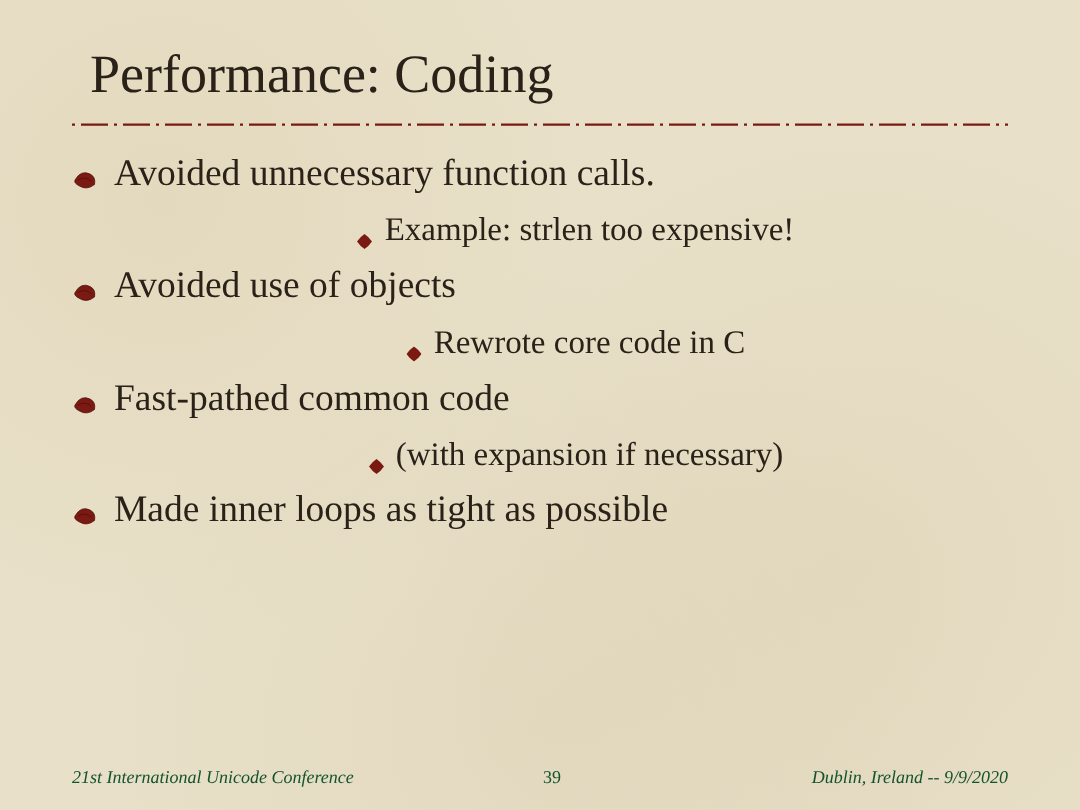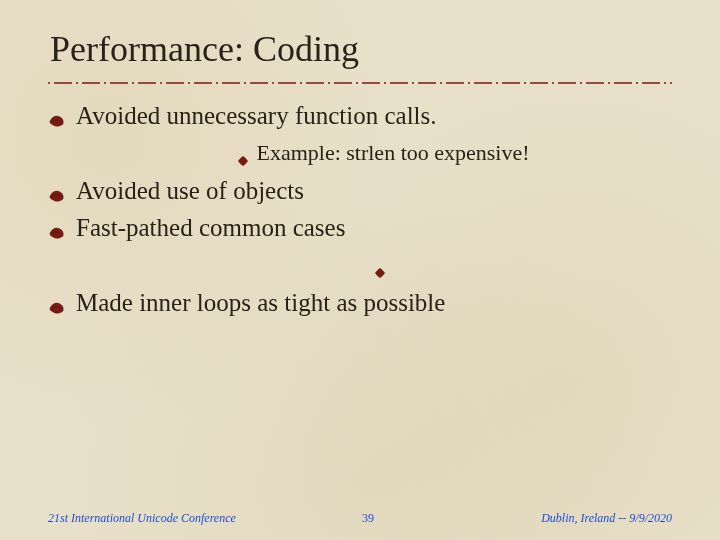--- a/index.html
+++ b/index.html
@@ -22,21 +22,21 @@
   .slide {
     padding: 28px 48px 40px 48px;
     box-sizing: border-box;
     width: 100%;
     height: 100%;
     position: relative;
   }
   .title {
     font-size: 36px;
     font-weight: normal;
-    margin: 0 0 10px 2px;
+    margin: 0 0 10px 12px;
     color: #2a2218;
   }
   .divider {
     width: 624px;
     height: 6px;
     margin-bottom: 14px;
   }
   .divider svg { display: block; }
   .content {
     font-size: 25px;
@@ -64,21 +64,21 @@
     margin-right: 8px;
     margin-top: 6px;
   }
   .footer {
     position: absolute;
     bottom: 14px;
     left: 48px;
     right: 48px;
     font-size: 12px;
     font-style: italic;
-    color: #1d4ed8;
+    color: #14532d;
     display: flex;
     justify-content: space-between;
     align-items: baseline;
   }
   .footer .center {
     position: absolute;
     left: 16px; right: 0;
     text-align: center;
     font-style: normal;
   }
@@ -121,38 +121,47 @@
 
     <div class="l1">
       <span class="bullet">
         <svg width="18" height="18" viewBox="0 0 18 18">
             <path d="M2 9 Q6 2 12 5 Q16 7 15 12 Q10 16 5 13 Q1 11 2 9 Z M4 9 Q9 6 13 10" fill="#7a1a12" stroke="#4a0f0a" stroke-width="0.5"></path>
           </svg>
       </span>
       <span>Avoided use of objects</span>
     </div>
 
+    <div class="l2">
+      <span class="bullet">
+        <svg width="10" height="10" viewBox="0 0 10 10">
+            <path d="M5 0 Q8 2 10 5 Q8 8 5 10 Q2 8 0 5 Q2 2 5 0 Z" fill="#7a1a12"></path>
+          </svg>
+      </span>
+      <span>Rewrote core code in C</span>
+    </div>
 
 
     <div class="l1">
       <span class="bullet">
         <svg width="18" height="18" viewBox="0 0 18 18">
             <path d="M2 9 Q6 2 12 5 Q16 7 15 12 Q10 16 5 13 Q1 11 2 9 Z M4 9 Q9 6 13 10" fill="#7a1a12" stroke="#4a0f0a" stroke-width="0.5"></path>
           </svg>
       </span>
-      <span>Fast-pathed common cases</span>
+      <span>Fast-pathed common code</span>
     </div>
 
 
     <div class="l2">
       <span class="bullet">
         <svg width="10" height="10" viewBox="0 0 10 10">
             <path d="M5 0 Q8 2 10 5 Q8 8 5 10 Q2 8 0 5 Q2 2 5 0 Z" fill="#7a1a12"></path>
           </svg>
       </span>
+      <span>(with expansion if necessary)</span>
     </div>
 
     <div class="l1">
       <span class="bullet">
         <svg width="18" height="18" viewBox="0 0 18 18">
             <path d="M2 9 Q6 2 12 5 Q16 7 15 12 Q10 16 5 13 Q1 11 2 9 Z M4 9 Q9 6 13 10" fill="#7a1a12" stroke="#4a0f0a" stroke-width="0.5"></path>
           </svg>
       </span>
       <span>Made inner loops as tight as possible</span>
     </div>

